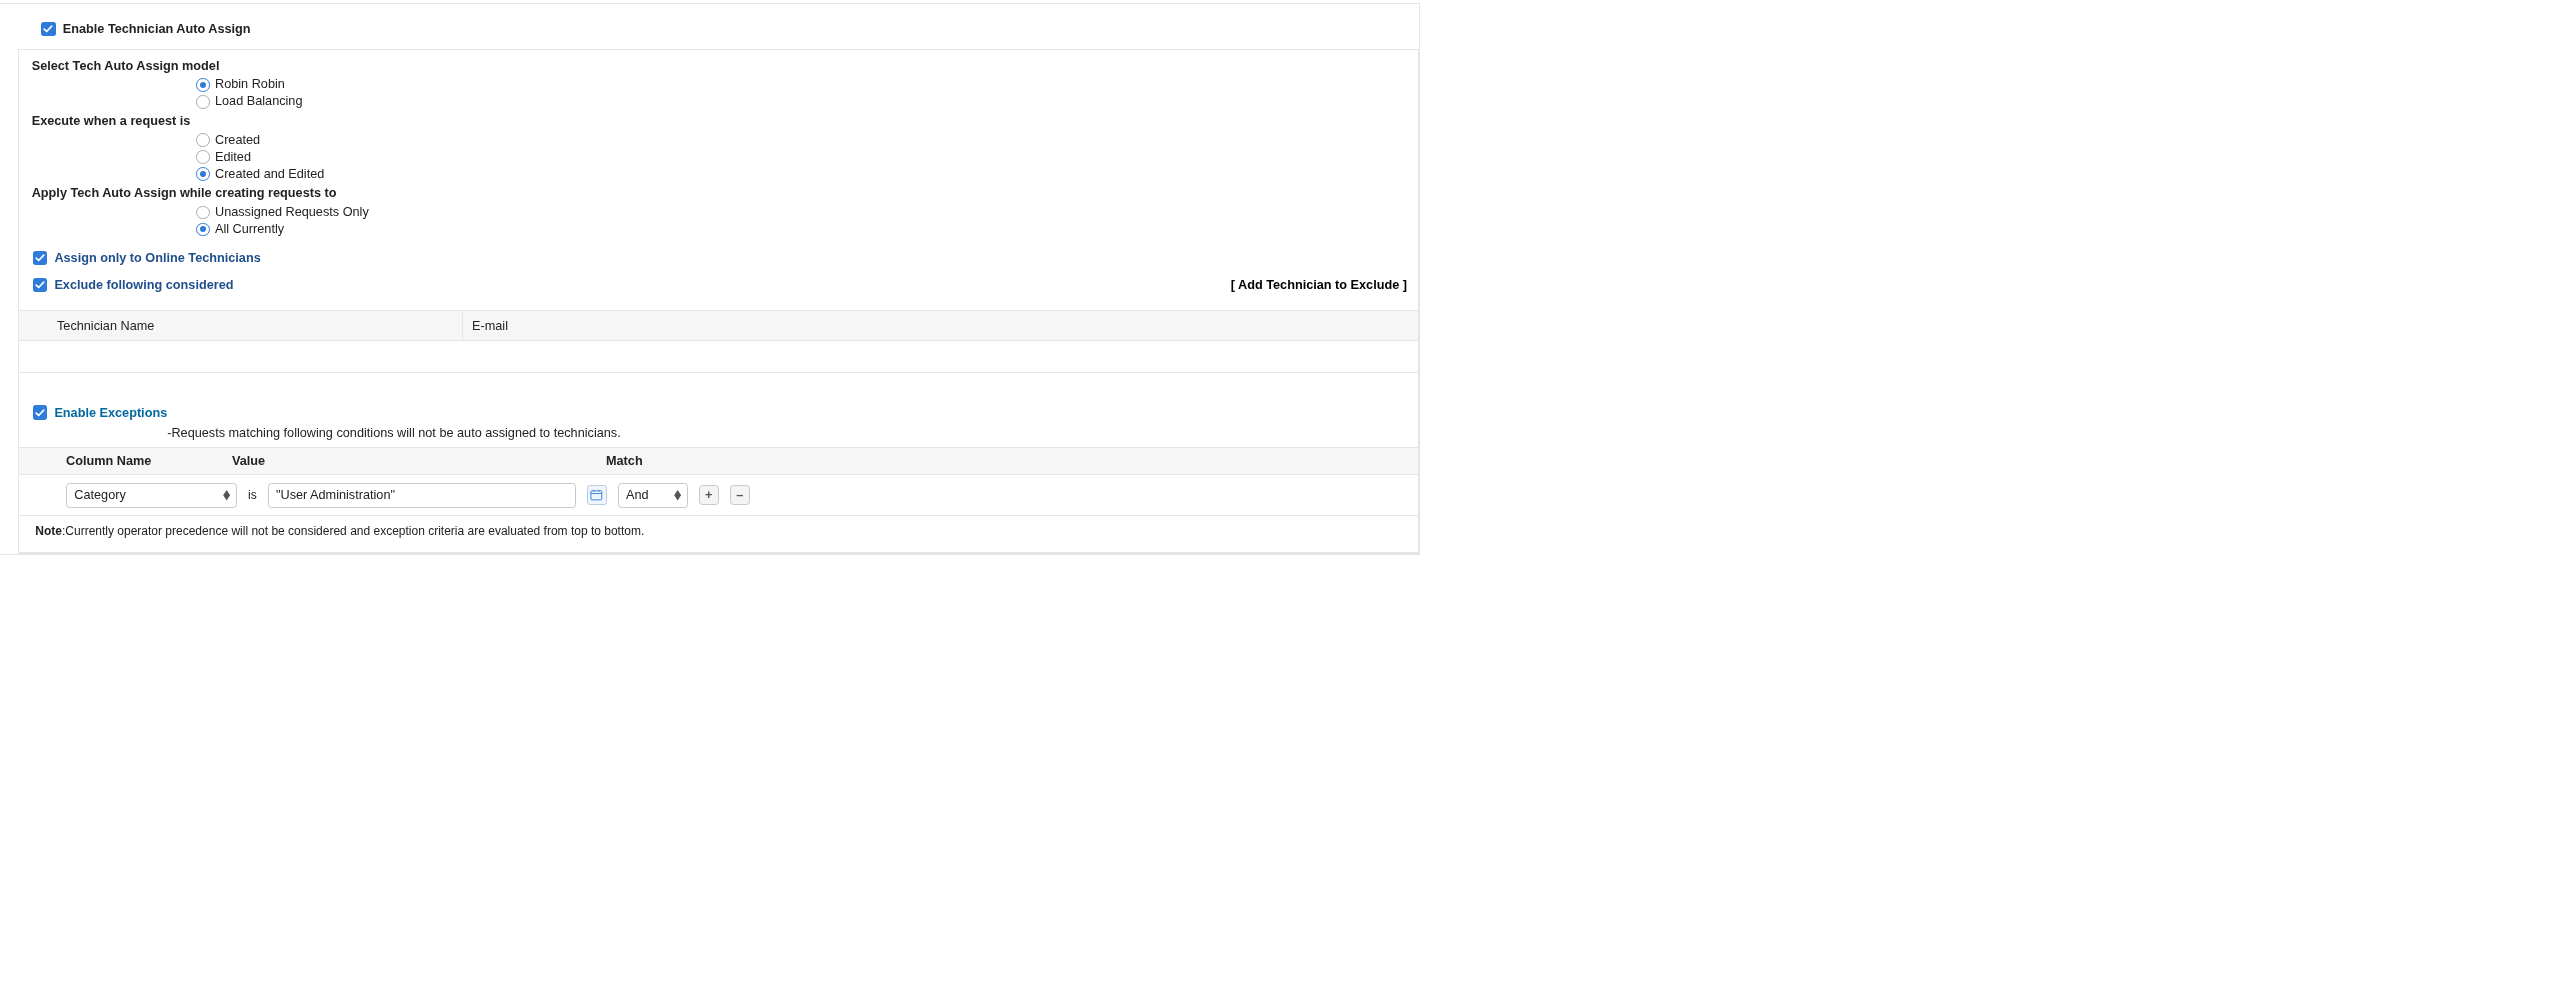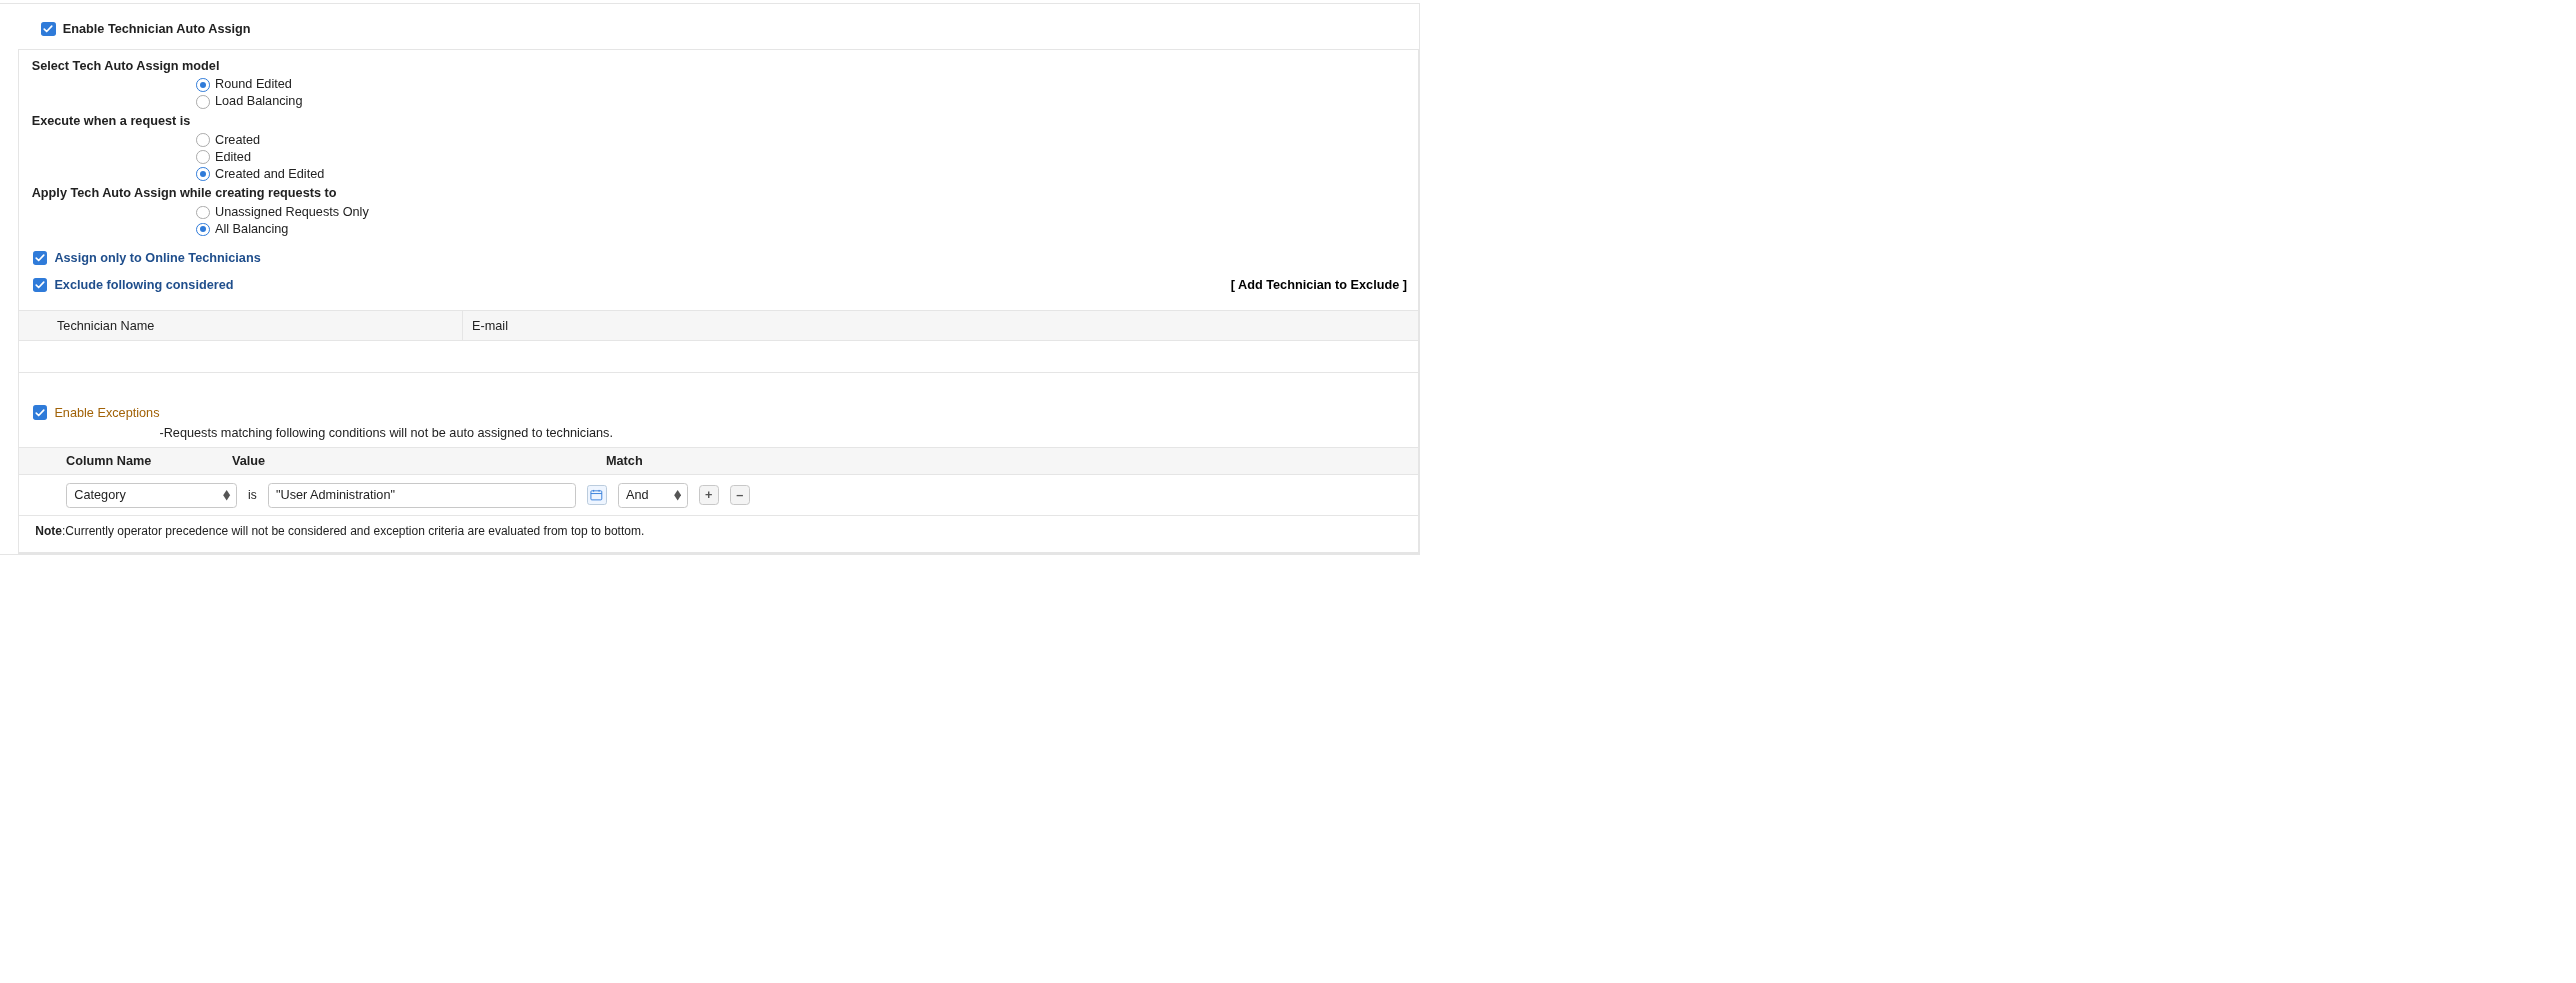--- a/index.html
+++ b/index.html
@@ -108,21 +108,21 @@
   }
   .grid-header .cell:last-child { border-right: none; }
   .tech-col-name { width: 444px; padding-left: 38px !important; }
   .tech-col-email { flex: 1 1 auto; }
   .gap-row { height: 32px; border-bottom: 0.9px solid #e5e5e5; }
   .exc-row {
     display: flex; align-items: center; gap: 0;
     padding-left: 13.6px; margin-top: 12.7px;
   }
   .exc-row .cb { flex-shrink: 0; margin-right: 7.3px;}
-  .exc-label { font-weight: normal; color: #a16207; }
+  .exc-label { font-weight: bold; color: #0369a1; }
   .exc-desc { color: #222; font-weight: normal; margin-top: 40px; }
   .cols-header {
     display: flex;
     background: #f6f6f6;
     border-top: 0.9px solid #e5e5e5;
     border-bottom: 0.9px solid #e5e5e5;
     font-weight: bold;
     margin-top: 7.3px;
     padding: 6.3px 9px;
     gap: 0;
@@ -192,21 +192,21 @@
         <span>Enable Technician Auto Assign</span>
       </div>
     </div>
 
     <div class="panel">
 
       <div class="section-label">Select Tech Auto Assign model</div>
       <div class="radio-group">
         <div class="radio-row">
           <span class="radio selected"></span>
-          <span>Round Edited</span>
+          <span>Robin Robin</span>
         </div>
         <div class="radio-row">
           <span class="radio"></span>
           <span>Load Balancing</span>
         </div>
       </div>
 
       <div class="section-label" style="padding-top:0">Execute when a request is</div>
       <div class="radio-group">
         <div class="radio-row">
@@ -224,21 +224,21 @@
       </div>
 
       <div class="section-label" style="padding-top:0">Apply Tech Auto Assign while creating requests to</div>
       <div class="radio-group">
         <div class="radio-row">
           <span class="radio"></span>
           <span>Unassigned Requests Only</span>
         </div>
         <div class="radio-row">
           <span class="radio selected"></span>
-          <span>All Balancing</span>
+          <span>All Currently</span>
         </div>
       </div>
 
       <div class="check-line">
         <span class="cb">
           <svg viewBox="0 0 12 12">
               <path d="M1.5 6.2 L4.4 9 L10.5 2.5" stroke="#fff" stroke-width="2" fill="none" stroke-linecap="round" stroke-linejoin="round"></path>
             </svg>
         </span>
         <span>Assign only to Online Technicians</span>

